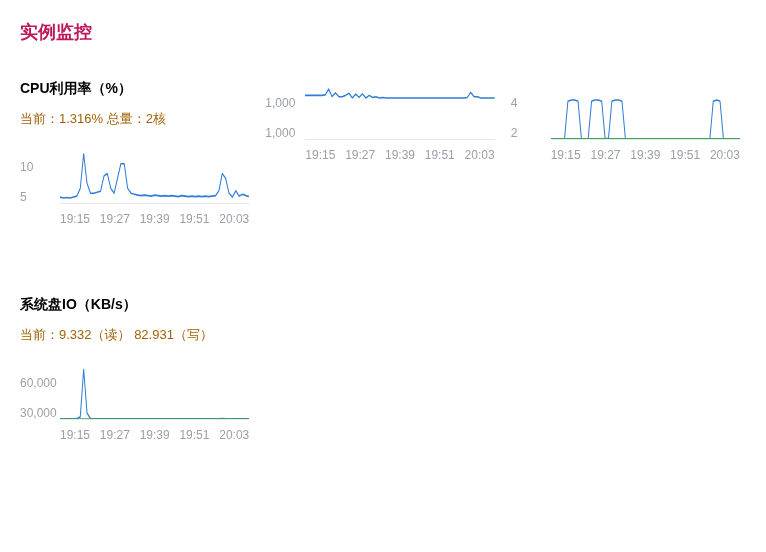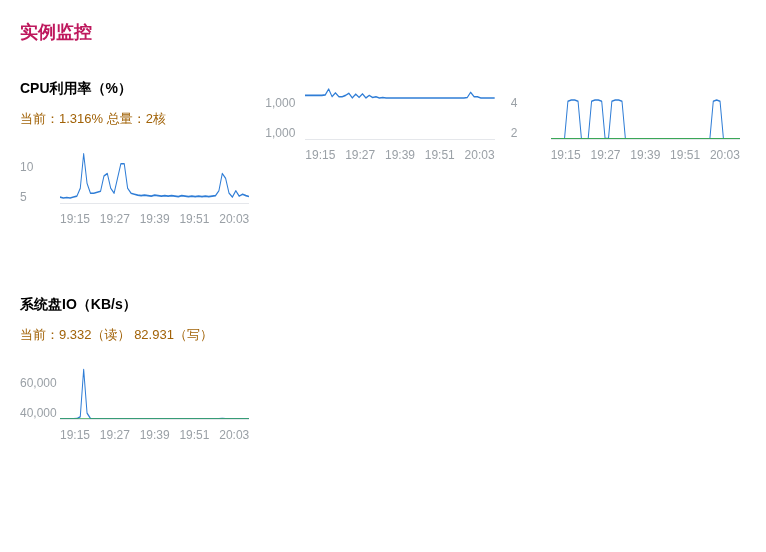--- a/index.html
+++ b/index.html
@@ -159,21 +159,21 @@
       </div>
     </div>
   </div>
 
   <div class="chart-card">
     <div class="chart-title">系统盘IO（KB/s）</div>
     <div class="chart-stats">当前：9.332（读） 82.931（写）</div>
     <div class="chart-area">
       <div class="y-labels">
         <span class="y-label">60,000</span>
-        <span class="y-label">40,000</span>
+        <span class="y-label">30,000</span>
       </div>
       <div class="plot">
         <svg viewBox="0 0 300 60" preserveAspectRatio="none">
           <path id="path-io-1" class="line" d="M0.00,59.88 L5.36,59.88 L10.71,59.88 L16.07,59.88 L21.43,59.88 L26.79,59.64 L32.14,57.60 L37.50,9.60 L42.86,54.00 L48.21,59.40 L53.57,59.76 L58.93,59.82 L64.29,59.76 L69.64,59.82 L75.00,59.76 L80.36,59.82 L85.71,59.82 L91.07,59.82 L96.43,59.82 L101.79,59.82 L107.14,59.86 L112.50,59.88 L117.86,59.88 L123.21,59.88 L128.57,59.88 L133.93,59.88 L139.29,59.88 L144.64,59.88 L150.00,59.88 L155.36,59.88 L160.71,59.88 L166.07,59.88 L171.43,59.88 L176.79,59.88 L182.14,59.88 L187.50,59.88 L192.86,59.88 L198.21,59.88 L203.57,59.88 L208.93,59.88 L214.29,59.88 L219.64,59.88 L225.00,59.88 L230.36,59.88 L235.71,59.88 L241.07,59.88 L246.43,59.88 L251.79,59.82 L257.14,59.64 L262.50,59.76 L267.86,59.86 L273.21,59.88 L278.57,59.88 L283.93,59.88 L289.29,59.88 L294.64,59.88 L300.00,59.88 "></path>
           <path id="path-io-0" class="line2" d="M0.00,59.99 L5.36,59.99 L10.71,59.99 L16.07,59.99 L21.43,59.99 L26.79,59.99 L32.14,59.99 L37.50,59.94 L42.86,59.99 L48.21,59.99 L53.57,59.99 L58.93,59.99 L64.29,59.99 L69.64,59.99 L75.00,59.99 L80.36,59.99 L85.71,59.99 L91.07,59.99 L96.43,59.99 L101.79,59.99 L107.14,59.99 L112.50,59.99 L117.86,59.99 L123.21,59.99 L128.57,59.99 L133.93,59.99 L139.29,59.99 L144.64,59.99 L150.00,59.99 L155.36,59.99 L160.71,59.99 L166.07,59.99 L171.43,59.99 L176.79,59.99 L182.14,59.99 L187.50,59.99 L192.86,59.99 L198.21,59.99 L203.57,59.99 L208.93,59.99 L214.29,59.99 L219.64,59.99 L225.00,59.99 L230.36,59.99 L235.71,59.99 L241.07,59.99 L246.43,59.99 L251.79,59.99 L257.14,59.99 L262.50,59.99 L267.86,59.99 L273.21,59.99 L278.57,59.99 L283.93,59.99 L289.29,59.99 L294.64,59.99 L300.00,59.99 "></path>
         </svg>
       </div>
       <div class="x-labels">
         <span>19:15</span>
         <span>19:27</span>

